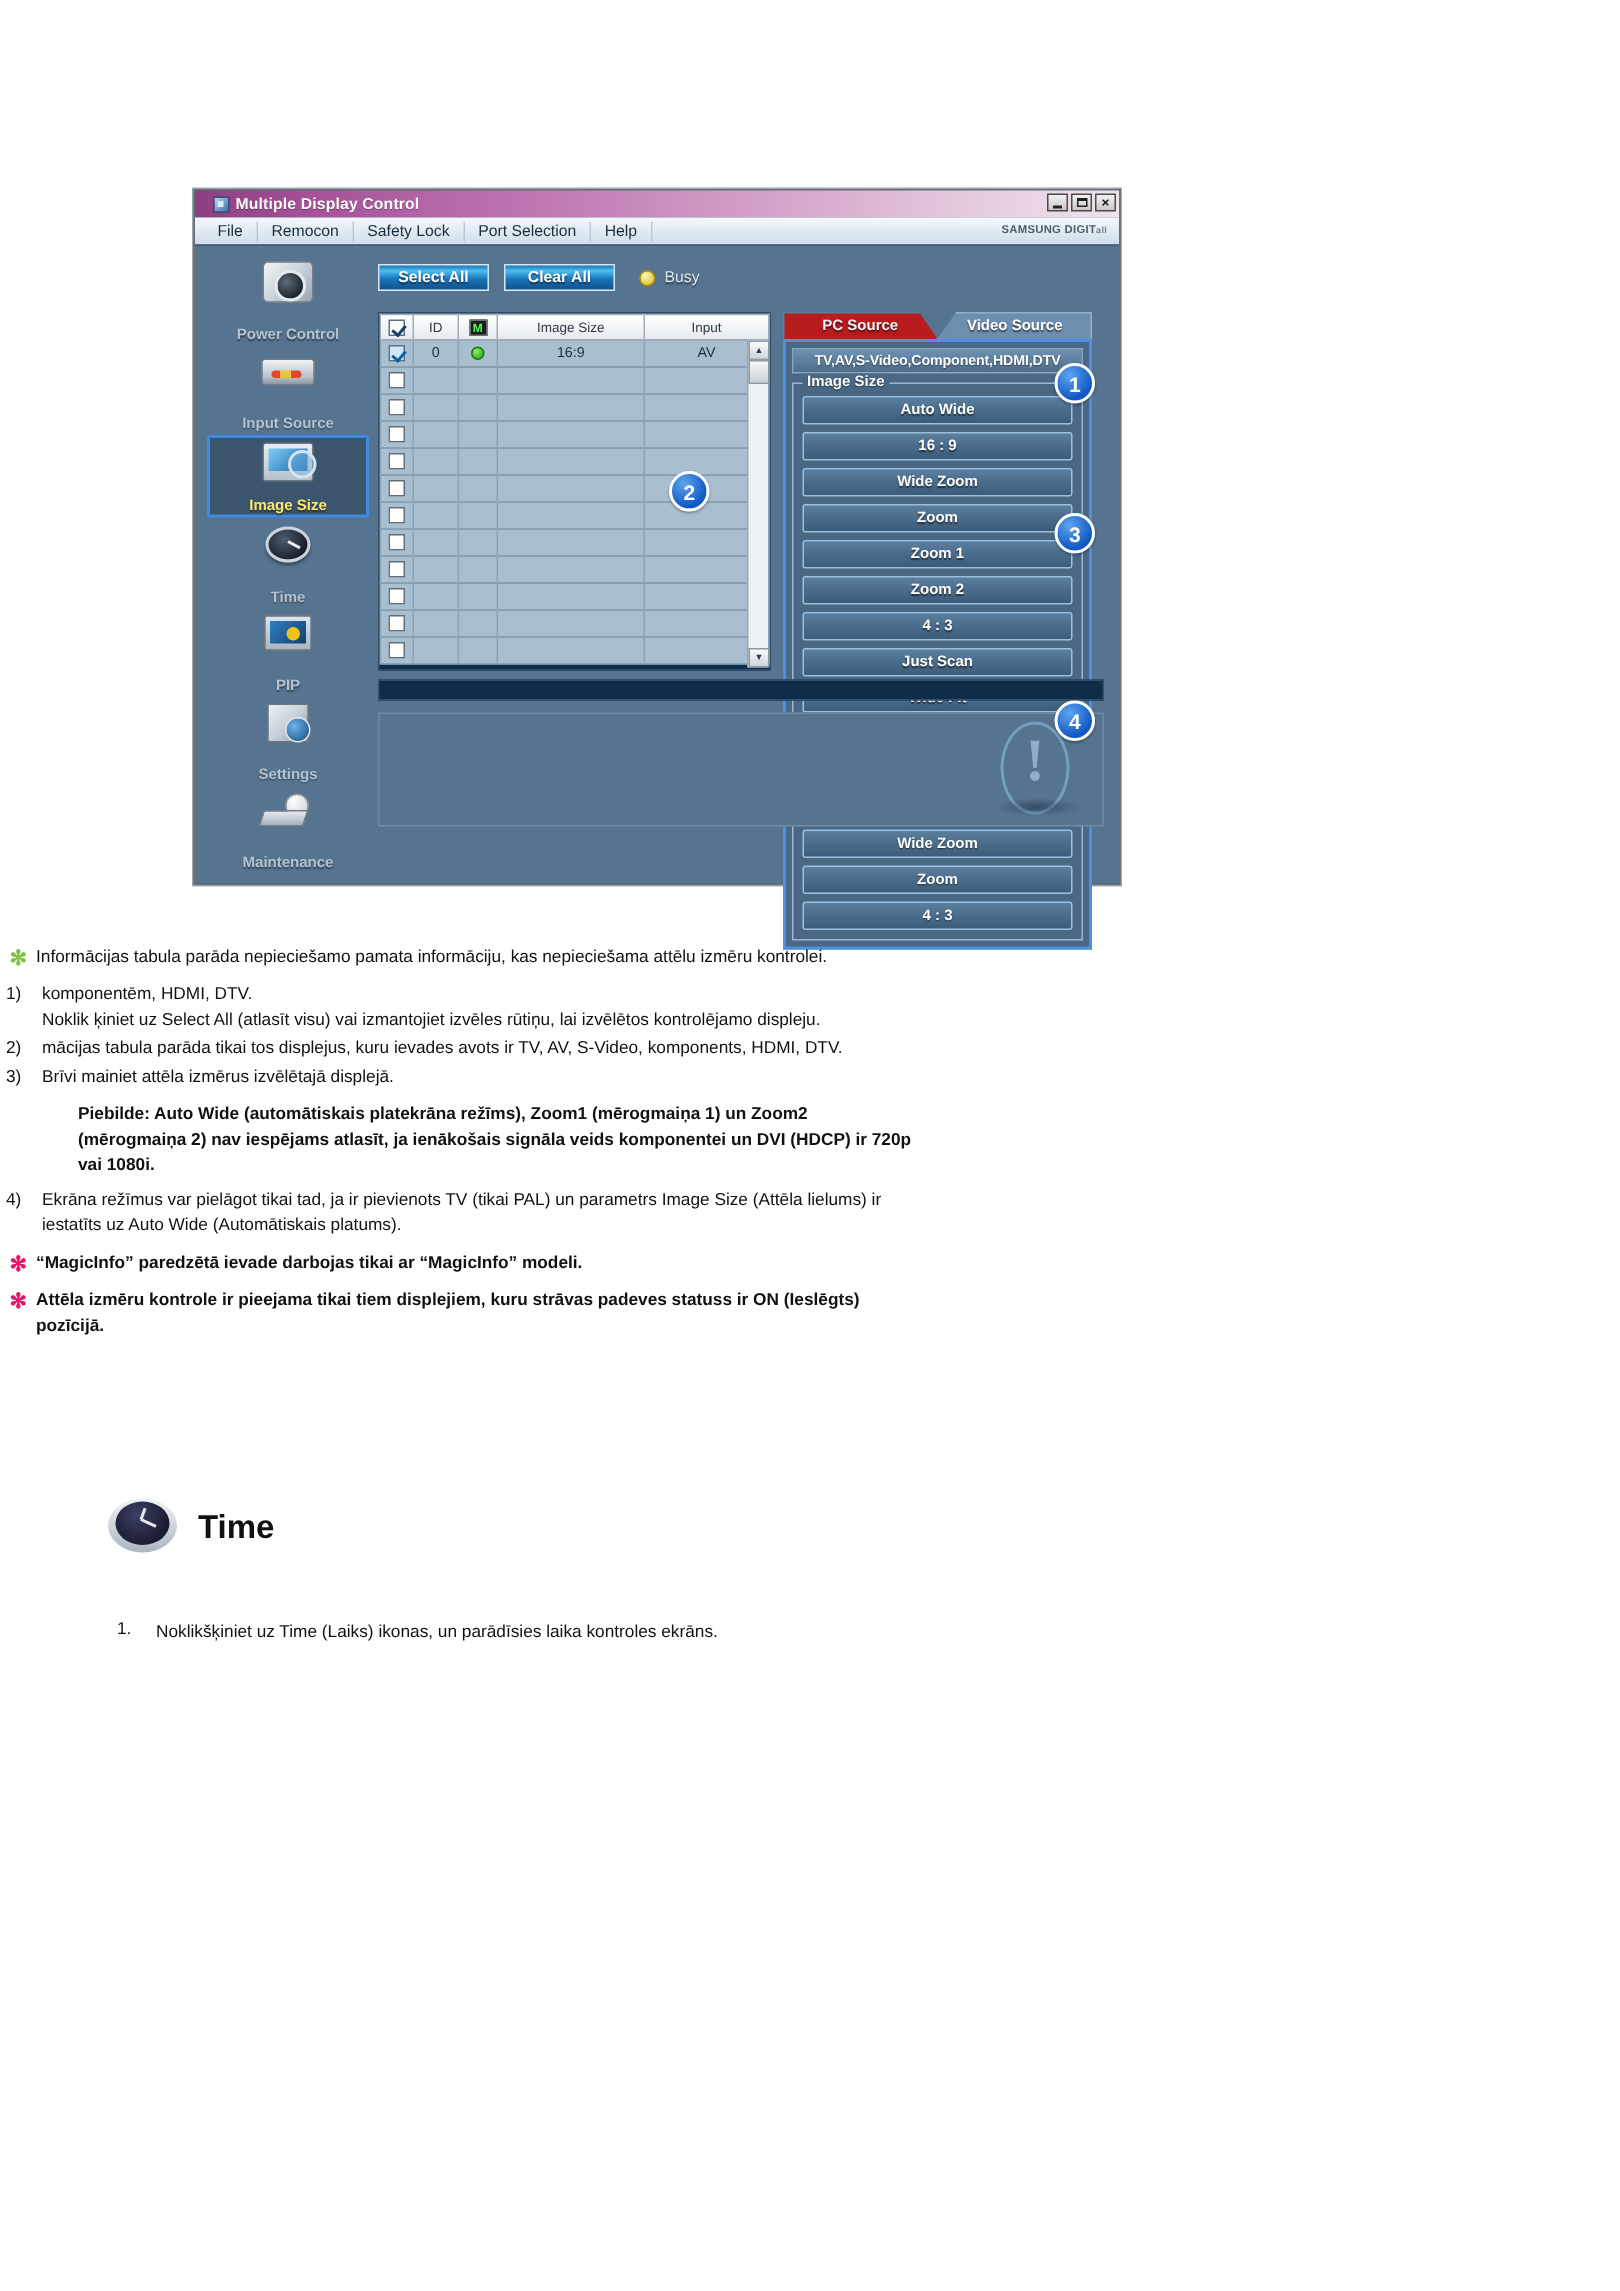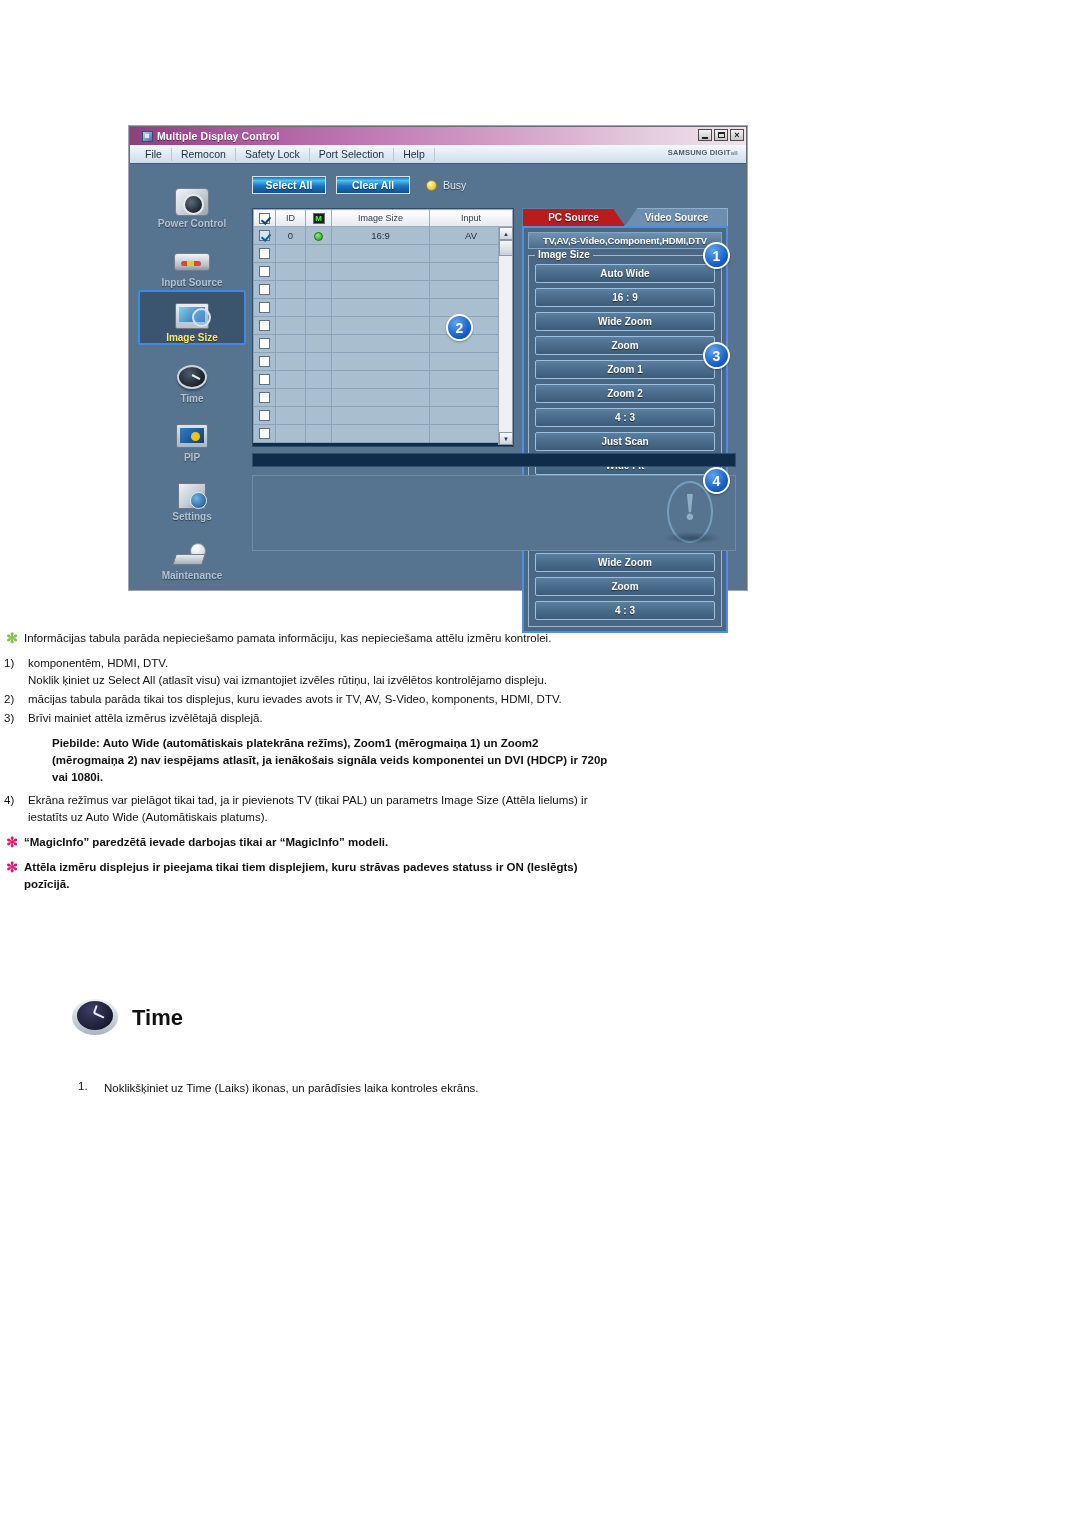--- a/index.html
+++ b/index.html
@@ -82,21 +82,21 @@
     border-top:1px solid #3f5d78;
   }
 
   
   .rail{
     position:absolute; left:8px; top:8px; width:108px; bottom:4px;
   }
   .rail-item{
     width:100%; height:57px; position:relative;
     margin-bottom:2px;
-    display:flex; flex-direction:column; align-items:center; justify-content:flex-end;
+    display:flex; flex-direction:column; align-items:center; justify-content:space-between;
   }
   .rail-item .ic{ width:40px;height:30px; position:relative; margin-top:2px;}
   .rail-label{
     font-size:10px; font-weight:bold; color:#b4c3d2;
     text-shadow:0 1px 1px rgba(0,0,0,.45);
     margin-top:0px; white-space:nowrap;
   }
   .rail-item.sel{
     background:#3c556e; border:2px solid #3f8ae0;
     border-radius:2px; height:55px;
@@ -663,21 +663,21 @@
   <div class="row">
     <div class="bullet-star pink">✻</div>
     <div class="txt b">“MagicInfo” paredzētā ievade darbojas tikai ar “MagicInfo” modeli.</div>
   </div>
 
   <div class="sp6"></div>
 
   <div class="row">
     <div class="bullet-star pink">✻</div>
     <div>
-      <div class="txt b">Attēla izmēru displejus ir pieejama tikai tiem displejiem, kuru strāvas padeves statuss ir ON (Ieslēgts)</div>
+      <div class="txt b">Attēla izmēru kontrole ir pieejama tikai tiem displejiem, kuru strāvas padeves statuss ir ON (Ieslēgts)</div>
       <div class="txt b">pozīcijā.</div>
     </div>
   </div>
 </div>
 
 <div class="time-head">
   <div class="time-icon">
     <div class="ring"></div>
       <div class="face"></div>
       <div class="hand"></div>

